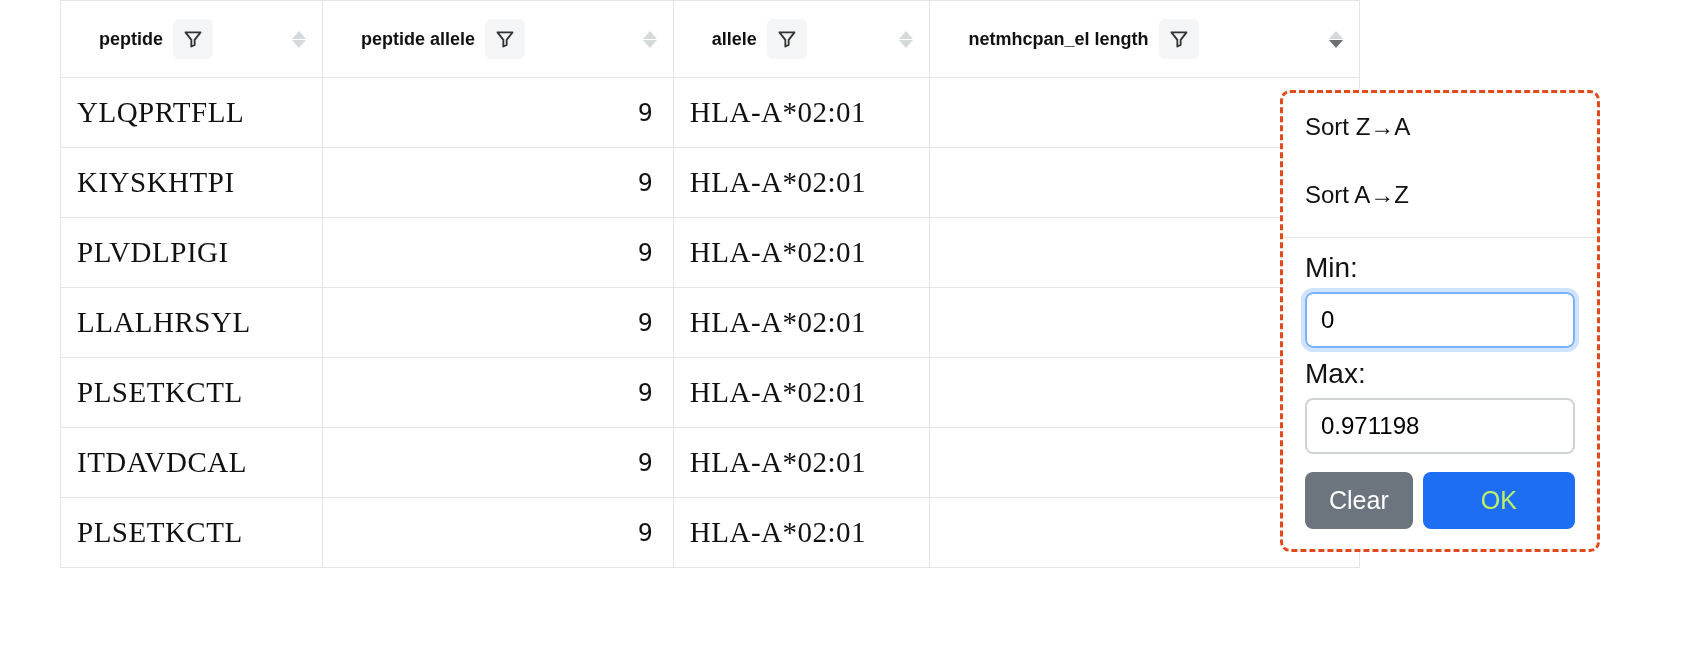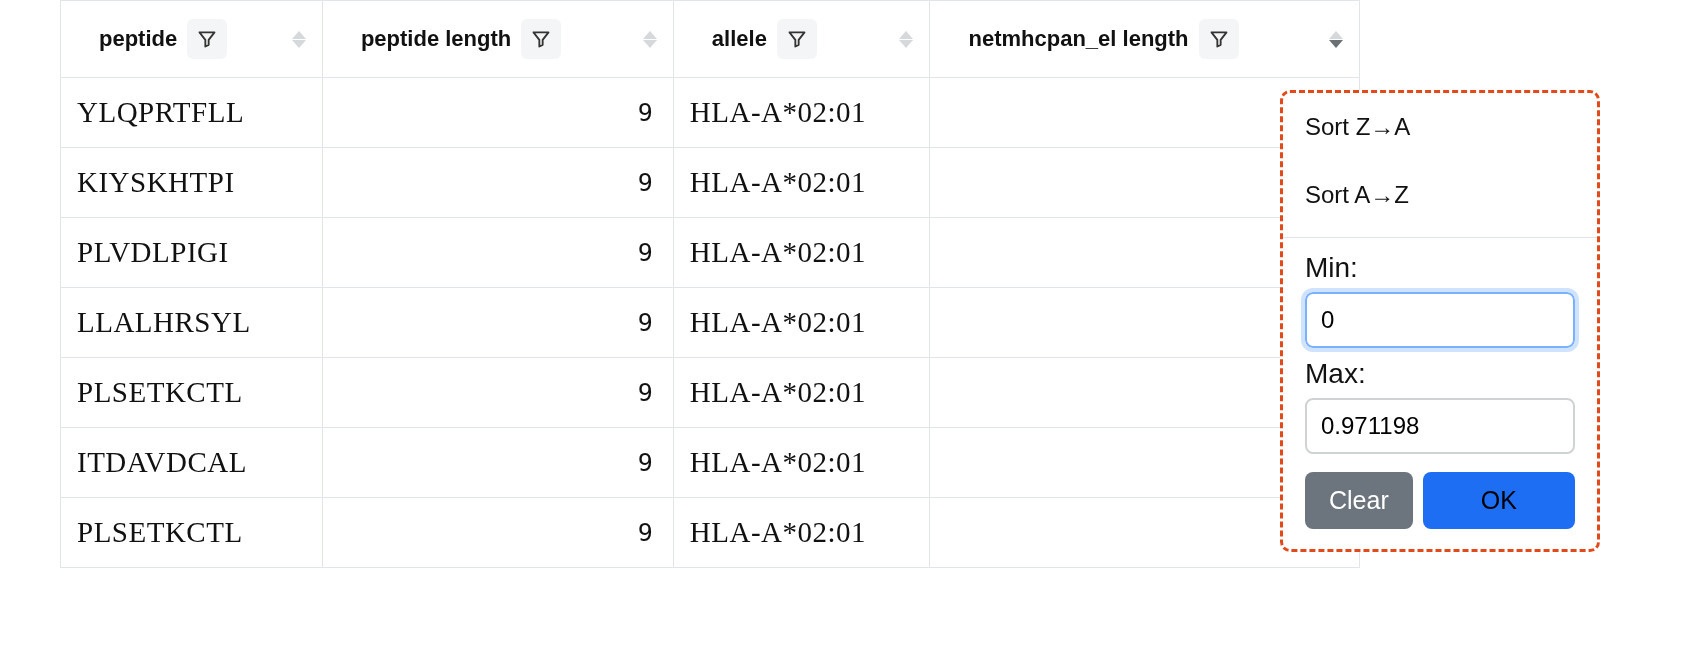--- a/index.html
+++ b/index.html
@@ -27,21 +27,21 @@
     border: 1px solid #e1e4e8;
     padding: 18px 16px;
     text-align: left;
     vertical-align: middle;
     overflow: hidden;
     white-space: nowrap;
   }
   th {
     font-weight: 700;
     background: #fff;
-    font-size: 22px;
+    font-size: 18px;
     padding-left: 38px;
   }
   .col-peptide { width: 250px; }
   .col-length  { width: 335px; }
   .col-allele  { width: 245px; }
   .col-score   { width: 410px; }
   .th-inner {
     display: flex;
     align-items: center;
     gap: 10px;
@@ -143,21 +143,21 @@
     margin-top: 18px;
   }
   .btn {
     border: none;
     border-radius: 8px;
     padding: 14px 24px;
     font-size: 25px;
     cursor: pointer;
   }
   .btn-clear { background: #6c757d; color: #fff; }
-  .btn-ok    { background: #1d6ef3; color: #000000; flex:1; text-align:center; }
+  .btn-ok    { background: #1d6ef3; color: #bef264; flex:1; text-align:center; }
 </style>
 </head>
 <body>
 
 <div class="table-wrap">
   <table>
     <colgroup>
       <col class="col-peptide">
       <col class="col-length">
       <col class="col-allele">
@@ -174,21 +174,21 @@
                 </svg>
             </span>
             <span class="sort-btn">
               <span class="tri-up"></span>
                 <span class="tri-down"></span>
             </span>
           </div>
         </th>
         <th>
           <div class="th-inner">
-            <span class="th-label">peptide length</span>
+            <span class="th-label">peptide allele</span>
             <span class="filter-btn">
               <svg width="20" height="20" viewBox="0 0 24 24" fill="none" stroke="#333" stroke-width="2.2" stroke-linejoin="round" stroke-linecap="round">
                   <path d="M3 4h18l-7 9v6l-4 2v-8L3 4z"></path>
                 </svg>
             </span>
             <span class="sort-btn">
               <span class="tri-up"></span>
                 <span class="tri-down"></span>
             </span>
           </div>

